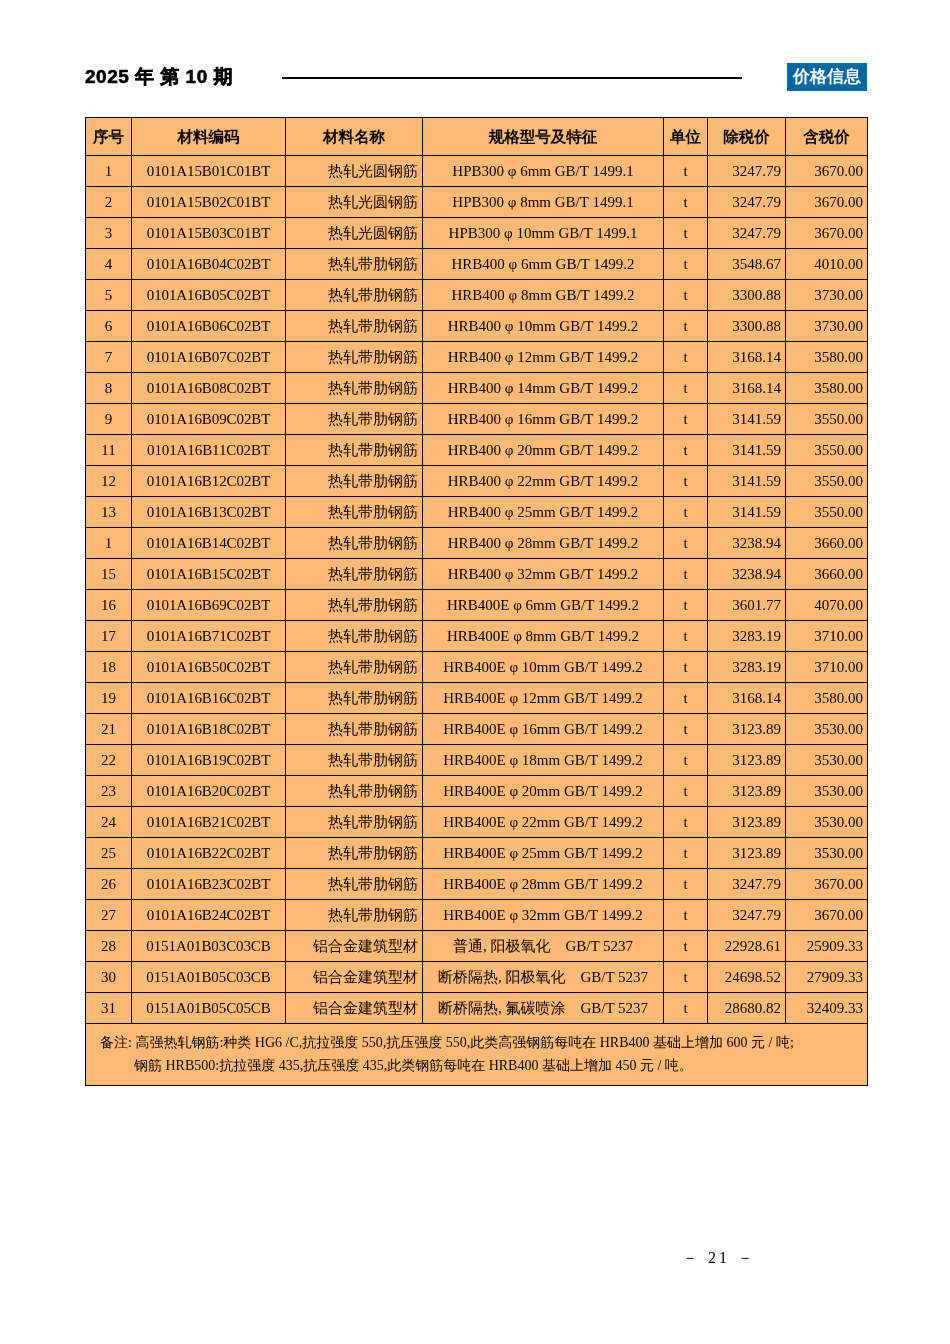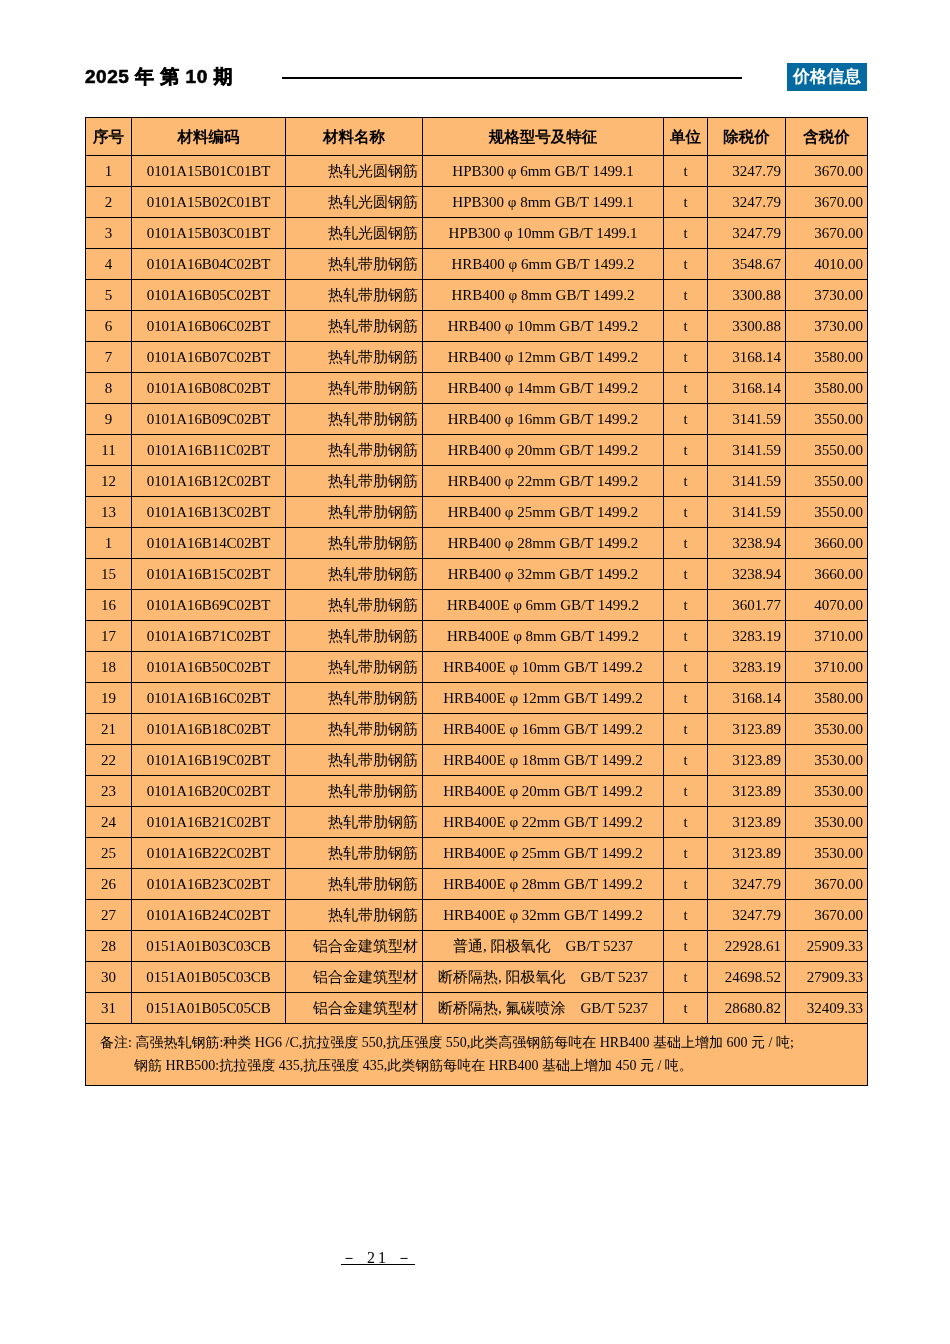--- a/index.html
+++ b/index.html
@@ -122,24 +122,23 @@
   }
   .note-line-1 { display: block; }
   .note-line-2 { display: block; padding-left: 34px; }
 
   
   .page-number {
     position: absolute;
     left: 0;
     top: 1248px;
     width: 756px;
-    text-align: center;
+    text-align: right;
     font-size: 16px;
     letter-spacing: 3px;
-    text-decoration: underline;
   }
 </style>
 </head>
 <body>
 
 <div class="page">
 
   <div class="running-head">
     <span class="issue-line">2025 年  第 10 期</span>
     <span class="head-rule"></span>

